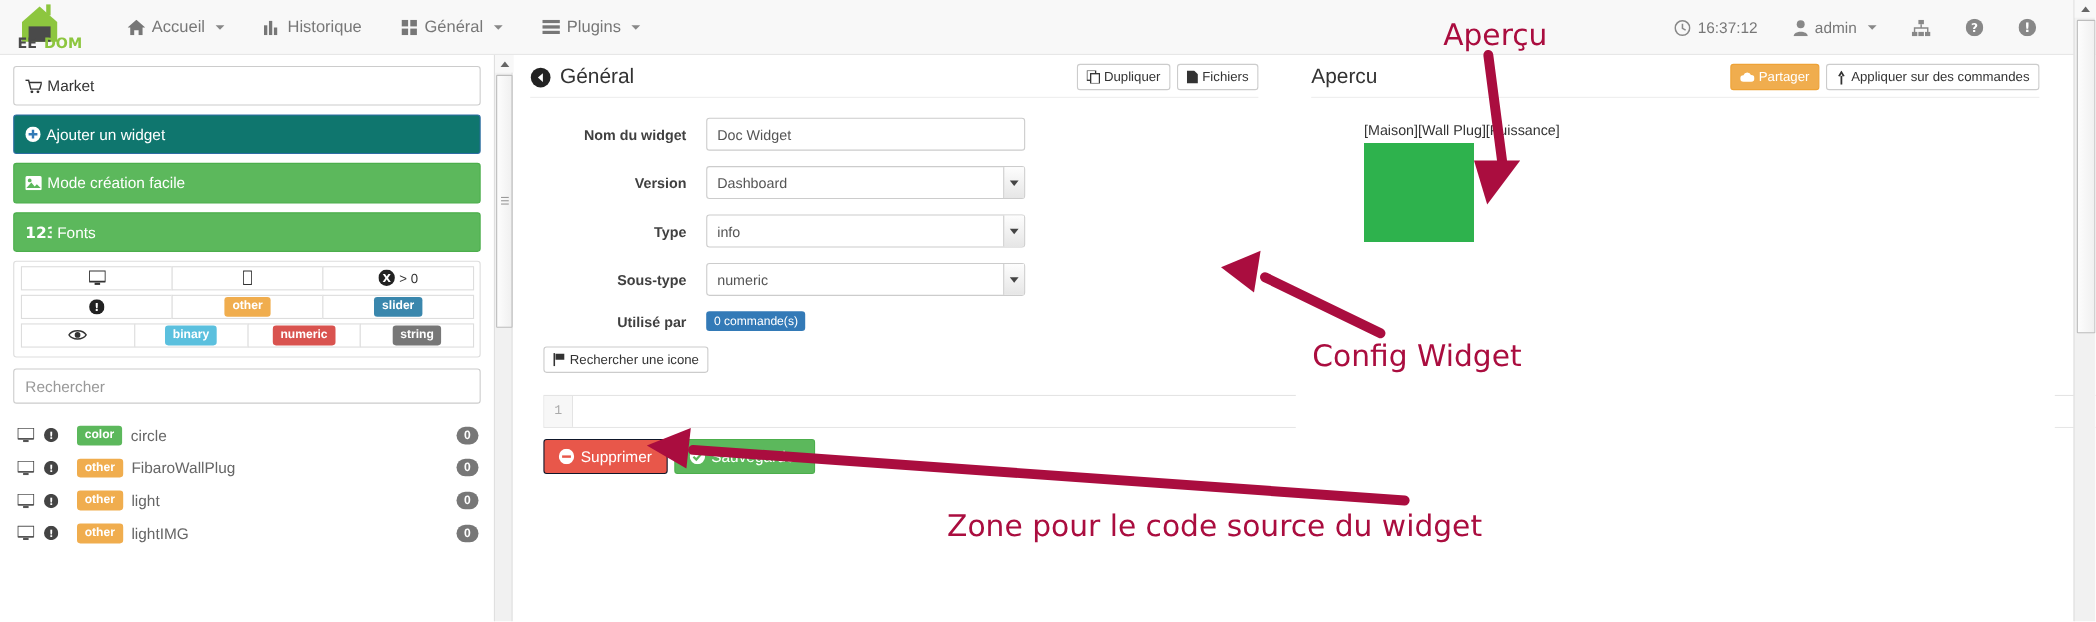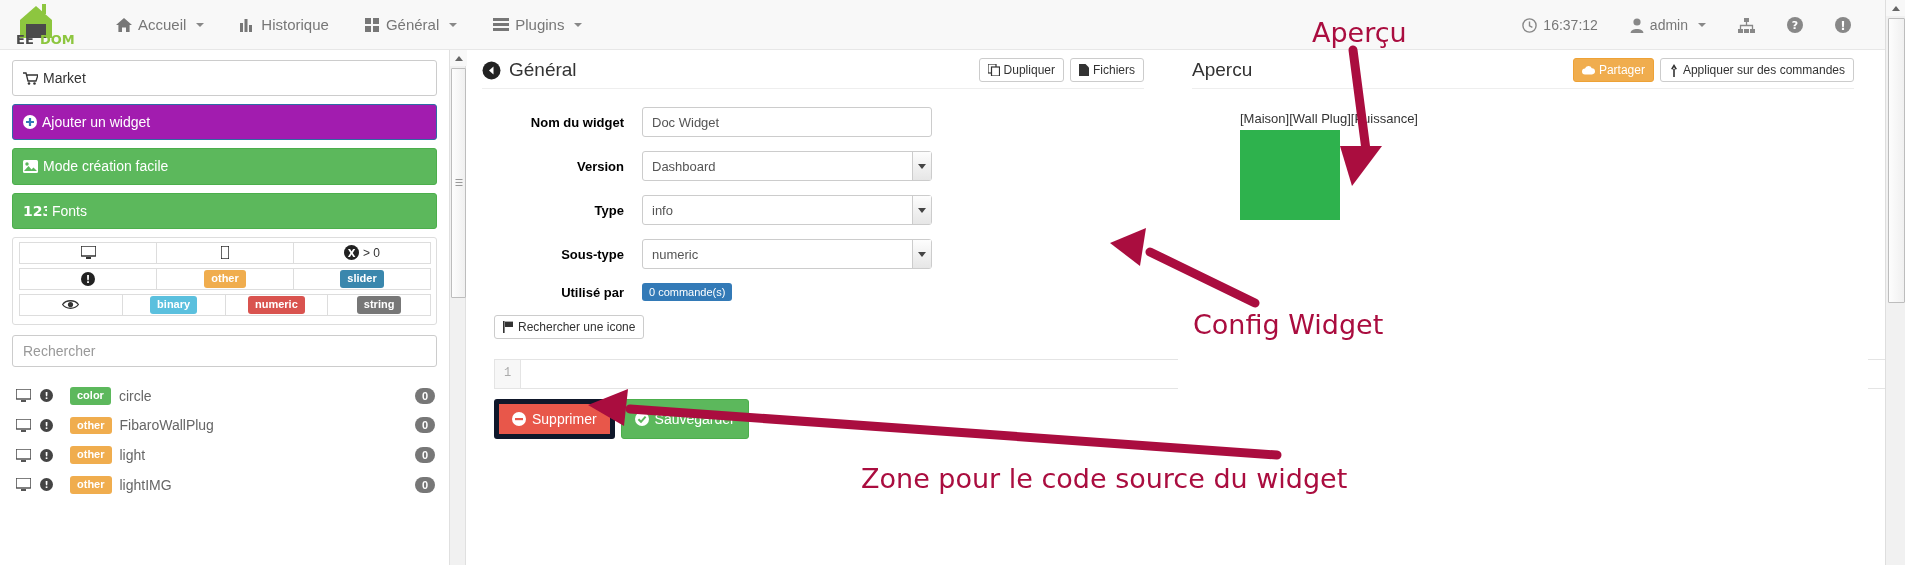--- a/index.html
+++ b/index.html
@@ -50,21 +50,21 @@
     background: #fff; overflow: hidden;
   }
   .lp-inner { padding: 10px 12px 0 12px; }
   .btn {
     display: block; width: 100%; text-align: left;
     border-radius: 3px; padding: 8px 10px; font-size: 14px;
     cursor: pointer; margin-bottom: 8px; border: 1px solid transparent;
     line-height: 1.3;
   }
   .btn-default { background: #fff; border-color: #ccc; color: #333; }
-  .btn-primary { background: #a21caf; border-color: #2e6da4; color: #fff; }
+  .btn-primary { background: #0f766e; border-color: #2e6da4; color: #fff; }
   .btn-success { background: #5cb85c; border-color: #4cae4c; color: #fff; }
   .btn .ico { margin-right: 5px; vertical-align: -2px; }
 
   .panel-box {
     border: 1px solid #ddd; border-radius: 3px; margin-top: 2px; background: #fff;
   }
   .panel-head {
     text-align: center; font-weight: bold; color: #333; font-size: 14px;
     padding: 7px 0; background: #fff; border-bottom: 1px solid #ddd;
   }
@@ -143,21 +143,21 @@
   .panel-title-btns { margin-left: auto; display: flex; gap: 6px; }
   .btn-sm {
     border: 1px solid #ccc; background: #fff; color: #333; border-radius: 3px;
     padding: 4px 8px; font-size: 12px; cursor: pointer; white-space: nowrap;
     display: inline-flex; align-items: center; gap: 4px;
   }
 
   .form-area { padding-top: 18px; }
   .form-row { display: flex; align-items: center; margin-bottom: 14px; }
   .form-label {
-    width: 160px; text-align: right; font-weight: bold; color: #000000;
+    width: 160px; text-align: right; font-weight: bold; color: #404040;
     font-size: 13px; padding-right: 18px;
   }
   .form-control {
     width: 290px; border: 1px solid #ccc; border-radius: 3px;
     padding: 6px 9px; font-size: 13px; color: #555; height: 30px;
     font-family: "Liberation Sans", sans-serif; background: #fff; outline: none;
   }
   .form-control::placeholder { color: #999; }
   .select-wrap { position: relative; width: 290px; }
   .select-wrap .form-control { width: 100%; padding-right: 28px; }
@@ -180,21 +180,21 @@
     margin: 20px 0 0 12px; border: 1px solid #e4e4e4; background: #fff;
     height: 30px; display: flex; width: 1414px;
   }
   .code-gutter {
     width: 26px; background: #f7f7f7; border-right: 1px solid #e4e4e4;
     color: #aaa; font-size: 12px; text-align: center; padding-top: 6px;
     font-family: "Liberation Mono", monospace;
   }
   .code-body { flex: 1; background: #fff; }
   .action-row { margin: 10px 0 0 12px; display: flex; gap: 6px; }
-  .btn-danger { background: #e8574a; border: 5px solid #0f172a; color: #fff; }
+  .btn-danger { background: #e8574a; border: 1px solid #0f172a; color: #fff; }
   .btn-act {
     border-radius: 3px; padding: 7px 13px; font-size: 14px; cursor: pointer;
     display: inline-flex; align-items: center; gap: 6px;
   }
   .btn-act.green { background: #5cb85c; border: 1px solid #4cae4c; color: #fff; }
 
   
   .right-panel {
     position: absolute; left: 1178px; top: 50px; width: 690px; height: 515px;
     background: #fff; padding: 0 14px;

